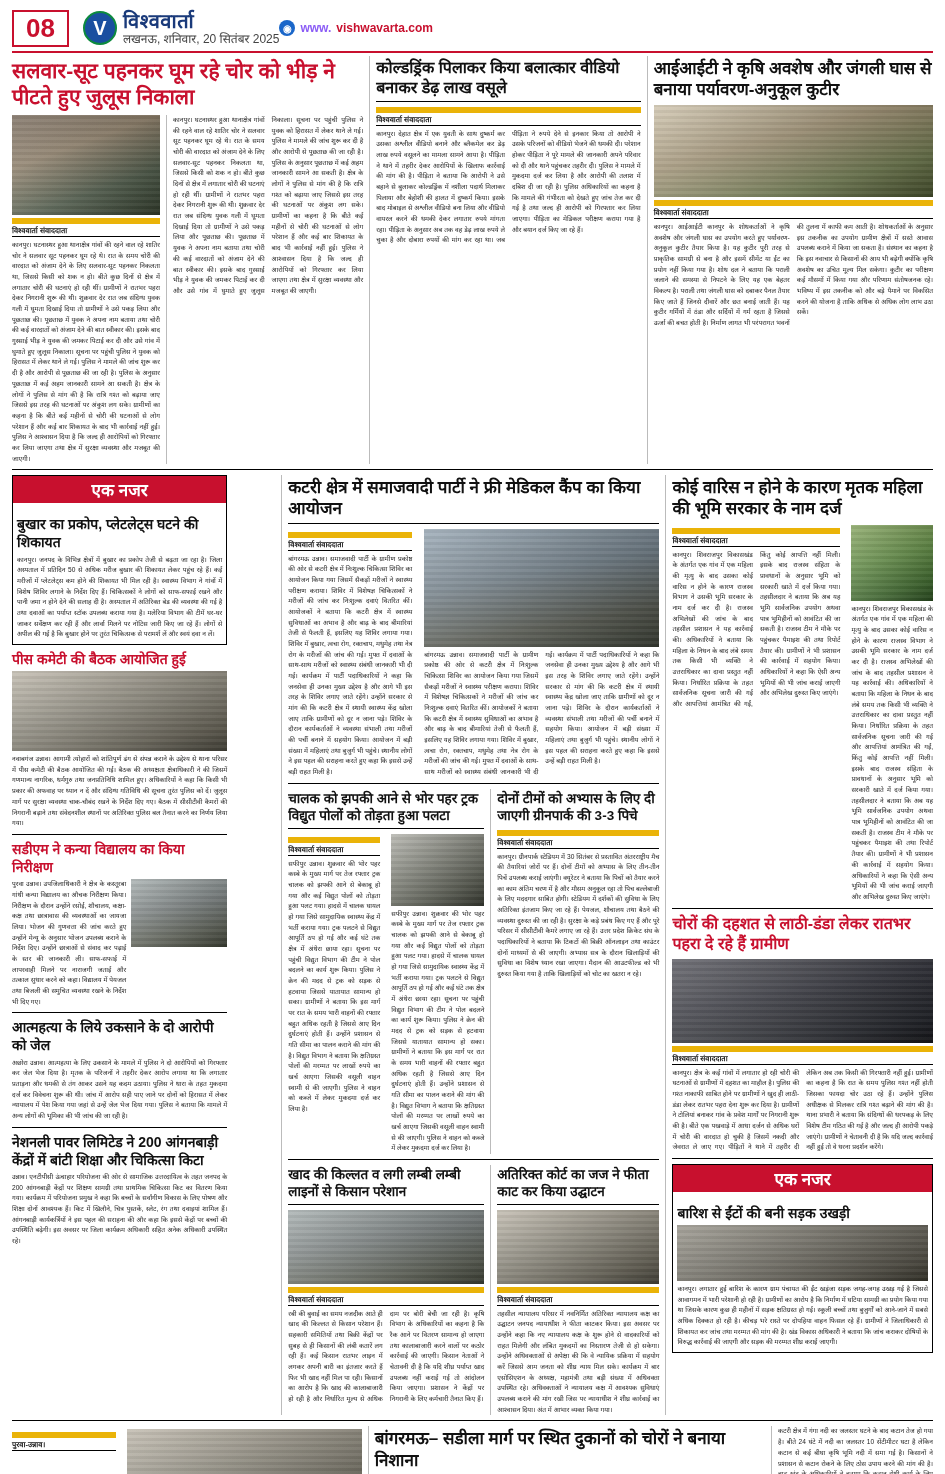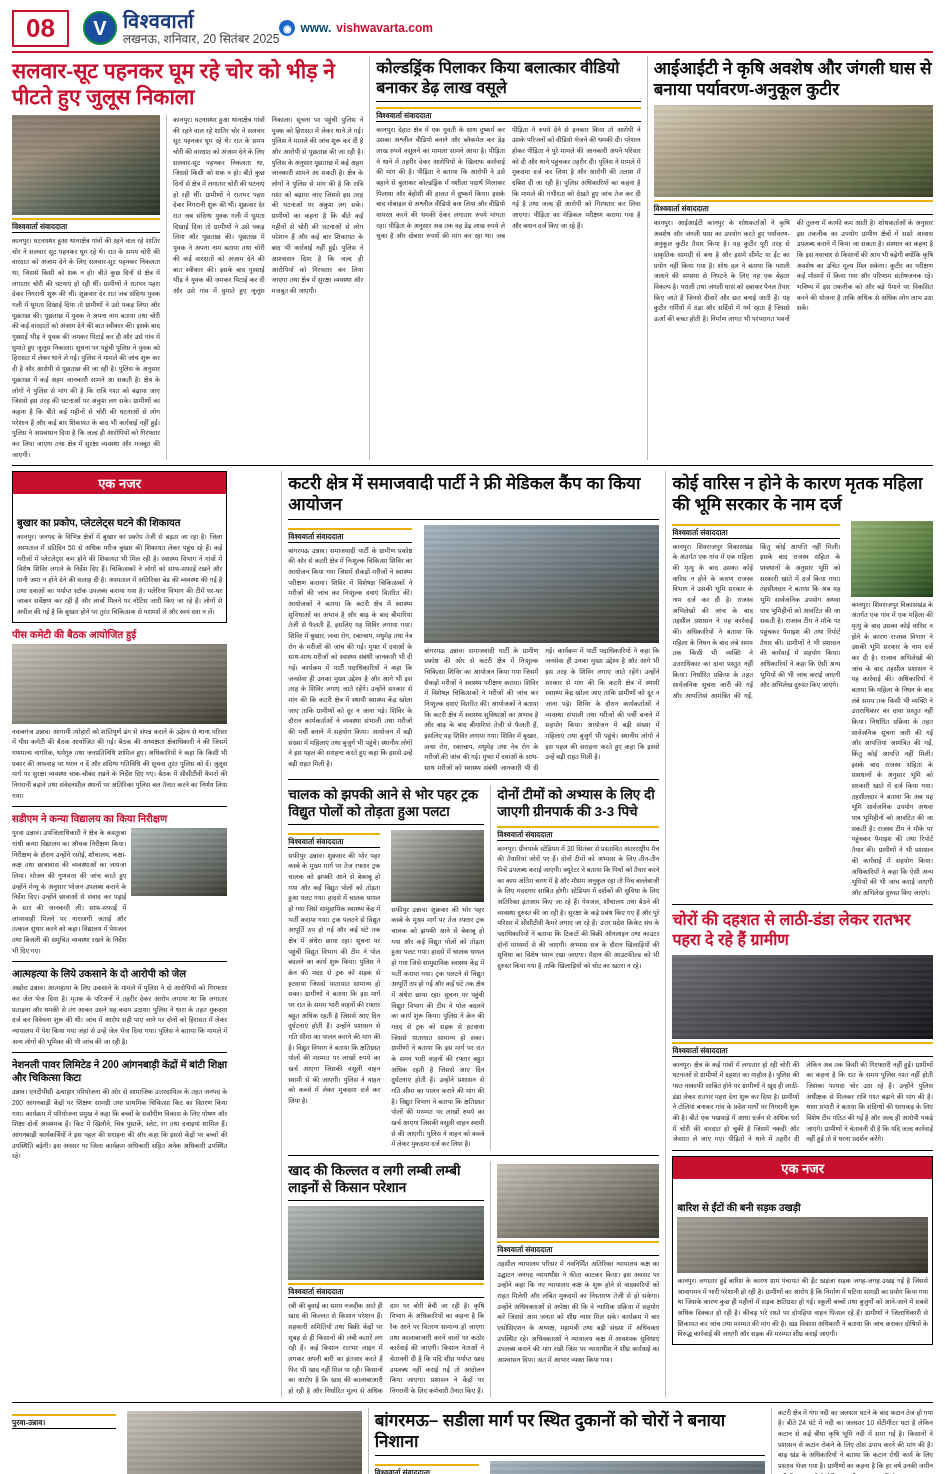--- a/index.html
+++ b/index.html
@@ -55,21 +55,21 @@
   }
   .site {
     display:flex; align-items:center; gap:5px;
     font-size: 12px; font-weight: bold;
   }
   .site .globe {
     width:16px;height:16px;border-radius:50%;
     background:#1a66c9; color:#fff; font-size:10px;
     display:flex;align-items:center;justify-content:center;
   }
-  .site .w1 { color:#0c4a6e; }
+  .site .w1 { color:#8b5cf6; }
   .site .w2 { color:#c8102e; }
 
   
   .cols { display: flex; gap: 6px; }
   .col { }
   .c-lead { width: 352px; }
   .c-mid  { width: 272px; }
   .c-right{ width: 287px; }
 
   .hl {
@@ -80,21 +80,21 @@
     margin: 2px 0 5px 0;
   }
   .hl.black { color:#111; }
   .hl.sm { font-size: 16px; }
   .hl.xs { font-size: 13.5px; }
   .hl.md { font-size: 17px; }
 
   .byline {
     font-size: 7.5px;
     font-weight: bold;
-    border-top: 2px solid #eab308;
+    border-top: 6px solid #eab308;
     border-bottom: 1px solid #000;
     padding: 1px 0;
     margin: 3px 0 3px 0;
     color:#222;
   }
   .body {
     font-size: 6.6px;
     line-height: 1.62;
     text-align: justify;
     color: #1b1b1b;
@@ -132,28 +132,28 @@
 
   
   .box {
     border: 1px solid #000;
     padding: 4px;
     margin-bottom: 5px;
   }
   .box-head {
     background: #c8102e;
     color: #fff;
-    font-size: 13px;
+    font-size: 17px;
     font-weight: bold;
     text-align: center;
     padding: 2px 0;
-    margin: -4px -4px 22px -4px;
+    margin: -4px -4px 12px -4px;
   }
   .sub-hl {
-    font-size: 10px;
+    font-size: 14px;
     font-weight: bold;
     line-height: 1.3;
     margin: 2px 0 3px 0;
     color:#111;
   }
   .sub-hl.red { color:#c8102e; }
 
   .flex-row { display:flex; gap:6px; }
 
   .mini-photo-row { display:flex; gap:5px; align-items:flex-start; }
@@ -284,20 +284,21 @@
       <div class="sep"></div>
 
       <div class="flex-row">
         <div style="width:196px;">
           <div class="hl xs black hl-underline">खाद की किल्लत व लगी लम्बी लम्बी लाइनों से किसान परेशान</div>
           <div class="photo ph-street" style="height:74px;margin-top:3px;"></div>
           <div class="byline">विश्ववार्ता संवाददाता</div>
           <div class="body twocol">रबी की बुवाई का समय नजदीक आते ही खाद की किल्लत से किसान परेशान हैं। सहकारी समितियों तथा बिक्री केंद्रों पर सुबह से ही किसानों की लंबी कतारें लग रही हैं। कई किसान रातभर लाइन में लगकर अपनी बारी का इंतजार करते हैं फिर भी खाद नहीं मिल पा रही। किसानों का आरोप है कि खाद की कालाबाजारी हो रही है और निर्धारित मूल्य से अधिक दाम पर बोरी बेची जा रही है। कृषि विभाग के अधिकारियों का कहना है कि रैक आने पर वितरण सामान्य हो जाएगा तथा कालाबाजारी करने वालों पर कठोर कार्रवाई की जाएगी। किसान नेताओं ने चेतावनी दी है कि यदि शीघ्र पर्याप्त खाद उपलब्ध नहीं कराई गई तो आंदोलन किया जाएगा। प्रशासन ने केंद्रों पर निगरानी के लिए कर्मचारी तैनात किए हैं।</div>
         </div>
         <div class="vline" style="flex:1;padding-left:6px;">
+          <div class="hl xs black hl-underline">अतिरिक्त कोर्ट का जज ने फीता काट कर किया उद्घाटन</div>
           <div class="photo ph-room" style="height:74px;margin-top:3px;"></div>
           <div class="byline">विश्ववार्ता संवाददाता</div>
           <div class="body">तहसील न्यायालय परिसर में नवनिर्मित अतिरिक्त न्यायालय कक्ष का उद्घाटन जनपद न्यायाधीश ने फीता काटकर किया। इस अवसर पर उन्होंने कहा कि नए न्यायालय कक्ष के शुरू होने से वादकारियों को राहत मिलेगी और लंबित मुकदमों का निस्तारण तेजी से हो सकेगा। उन्होंने अधिवक्ताओं से अपेक्षा की कि वे न्यायिक प्रक्रिया में सहयोग करें जिससे आम जनता को शीघ्र न्याय मिल सके। कार्यक्रम में बार एसोसिएशन के अध्यक्ष, महामंत्री तथा बड़ी संख्या में अधिवक्ता उपस्थित रहे। अधिवक्ताओं ने न्यायालय कक्ष में आवश्यक सुविधाएं उपलब्ध कराने की मांग रखी जिस पर न्यायाधीश ने शीघ्र कार्रवाई का आश्वासन दिया। अंत में आभार व्यक्त किया गया।</div>
         </div>
       </div>
     </div>
 
     <div class="col vline" style="width:283px;padding-left:6px;">
       <div class="hl md black">कोई वारिस न होने के कारण मृतक महिला की भूमि सरकार के नाम दर्ज</div>
       <div class="flex-row" style="margin-top:3px;">

